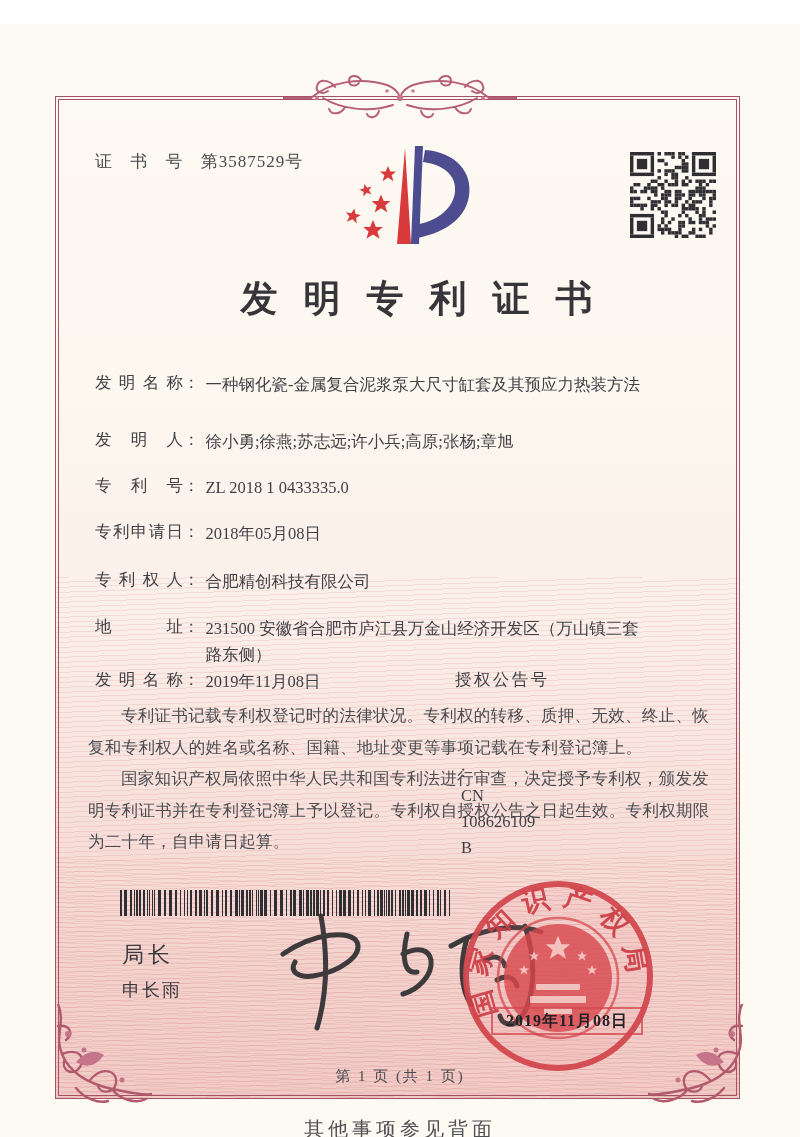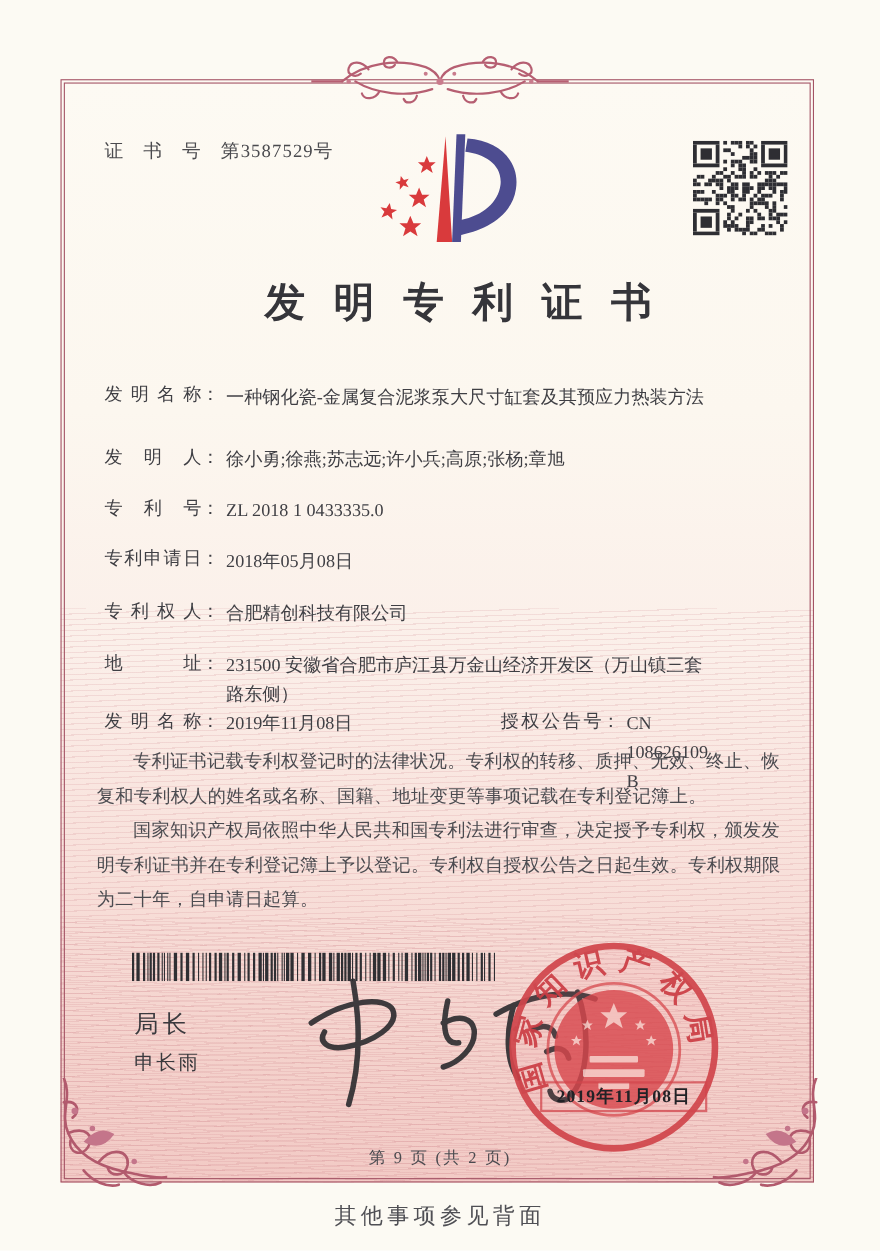--- a/index.html
+++ b/index.html
@@ -1,19 +1,19 @@
 <!DOCTYPE html>
 <html><head>
 <meta charset="utf-8">
 <style>
   * { margin:0; padding:0; box-sizing:border-box; }
   html,body { width:800px; height:1137px; }
   body { font-family:"Liberation Serif","DejaVu Serif",serif; background:#ffffff; position:relative; overflow:hidden; }
 
-  .page { position:absolute; inset:0; background:#fcfaf3; }
+  .page { position:absolute; inset:0; background:#fcfaf3;margin-top:24px; }
 
   
   .frame { position:absolute; left:55px; top:72px; width:685px; height:1003px;
            border:4px double #a45364; }
   .frame-bg { position:absolute; left:55px; top:72px; width:685px; height:1003px;
               background:linear-gradient(180deg,#fdfaf3 0%,#fcf7ef 30%,#fbefe9 52%,#f8e0da 72%,#f4d2cc 88%,#f2cac5 100%); }
   .guilloche { position:absolute; left:0; right:0; bottom:0; height:52%;
                background:repeating-linear-gradient(178deg, rgba(189,95,108,0.14) 0 1px, rgba(255,255,255,0) 1px 5px); }
   .guilloche2 { position:absolute; left:0; right:0; bottom:0; height:24%;
                background:repeating-linear-gradient(182deg, rgba(189,95,108,0.12) 0 1px, rgba(255,255,255,0) 1px 4px); }
@@ -26,21 +26,21 @@
   .title { left:0; top:250px; width:100%; text-align:center; font-size:37px; font-weight:bold;
            color:#35353a; letter-spacing:26px; text-indent:26px;padding-left:33px; }
 
   .fields { left:95px; top:348px; width:630px; font-size:16.5px; color:#3f3f44; }
   .frow { position:absolute; left:0; display:flex; align-items:flex-start; }
   .flabel { display:inline-block; width:88px; text-align:justify; text-align-last:justify; flex:0 0 88px; }
   .fcolon { flex:0 0 auto; }
   .fvalue { margin-left:6px; line-height:26px; }
   .fvalue.wrapped { width:445px; }
 
-  .grant2 { position:absolute; left:360px; top:0; display:flex; }
+  .grant2 { position:absolute; left:360px; top:0; display:flex;flex-direction:column; }
 
   .paras { left:88px; top:676px; width:632px; font-size:16.5px; line-height:31.5px;
            color:#4b4b50; letter-spacing:0.3px; }
   .paras p { text-indent:2em; }
 
   .barcode { left:120px; top:866px; width:332px; height:26px; }
   .director-label { left:122px; top:916px; font-size:22px; color:#3a3a3e; letter-spacing:4px;
                     font-family:"Liberation Sans","DejaVu Sans",sans-serif; }
   .director-name  { left:122px; top:954px; font-size:18px; color:#3a3a3e; letter-spacing:2px;
                     font-family:"Liberation Sans","DejaVu Sans",sans-serif; }
@@ -540,16 +540,16 @@
         <polygon transform="translate(136,98) scale(0.55)" points="0,-9 2.6,-2.8 9,-2.8 4,1.4 6,8 0,4 -6,8 -4,1.4 -9,-2.8 -2.6,-2.8"></polygon>
         <rect x="80" y="112" width="44" height="6" rx="1"></rect>
         <rect x="74" y="124" width="56" height="7" rx="1"></rect>
         <rect x="88" y="136" width="28" height="6" rx="1"></rect>
       </g>
     </g>
   </svg>
 
   <div class="abs seal-date">2019年11月08日</div>
 
-  <div class="abs page-info">第 9 页 (共 2 页)</div>
+  <div class="abs page-info">第 1 页 (共 1 页)</div>
   <div class="abs back-note">其他事项参见背面</div>
 
 </div>
 
 </body></html>

